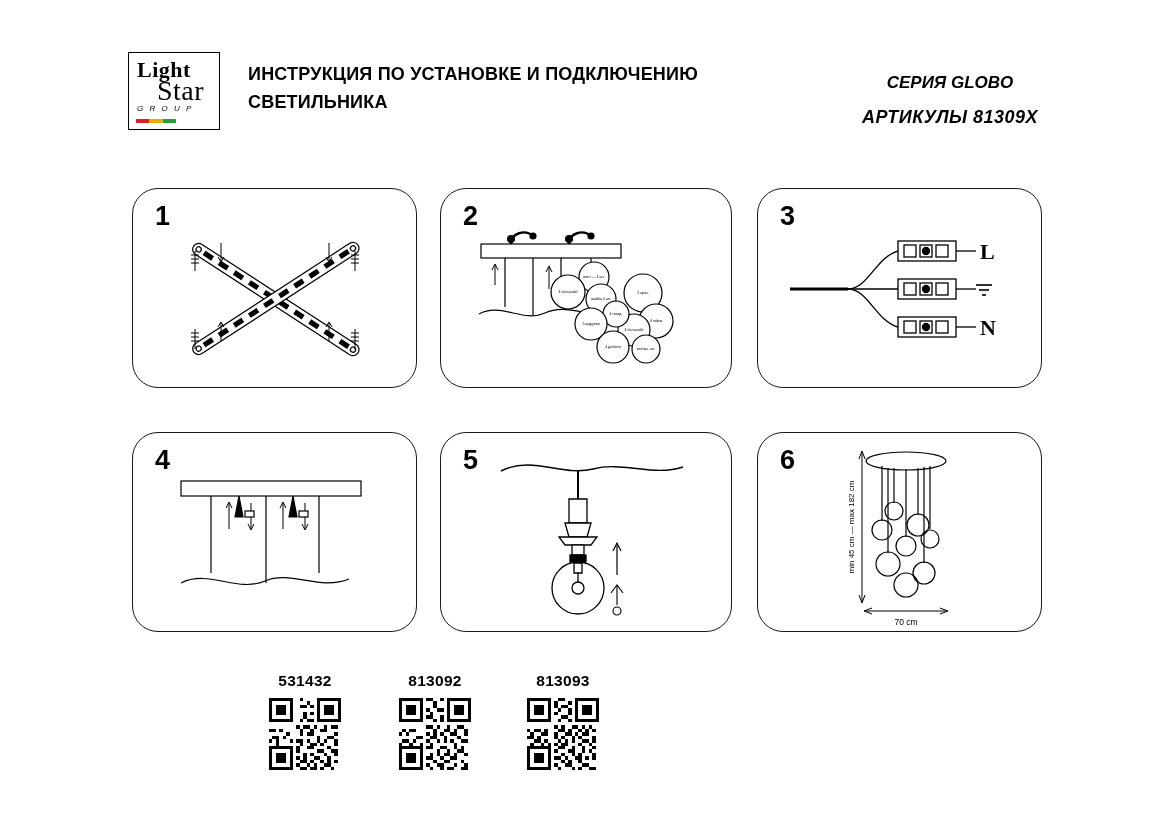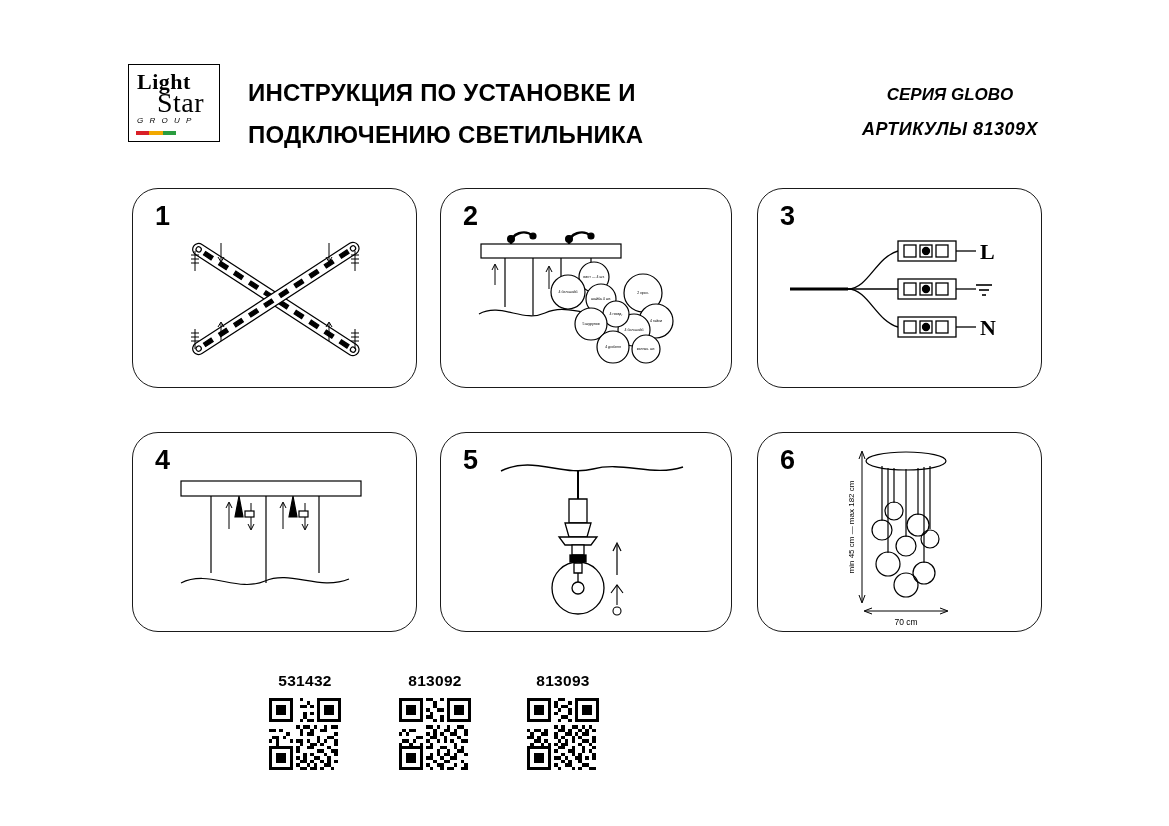--- a/index.html
+++ b/index.html
@@ -15,21 +15,21 @@
     position: relative;
     width: 1169px;
     height: 826px;
     background: #ffffff;
     overflow: hidden;
   }
 
   
   .header {
     position: absolute;
-    left: 0; top: 12px;
+    left: 0; top: 0;
     width: 1083px;
     height: 160px;
   }
   .logo-box {
     position: absolute;
     left: 128px; top: 52px;
     width: 92px; height: 78px;
     border: 1.5px solid #000;
     box-sizing: border-box;
     padding: 6px 8px 0 8px;
@@ -61,23 +61,23 @@
     left: 7px; bottom: 6px;
     width: 40px; height: 4px;
     display: flex;
   }
   .logo-bars span { flex: 1 1 auto; height: 100%; }
 
   .title {
     position: absolute;
     left: 248px; top: 60px;
     width: 480px;
-    font-size: 24px;
+    font-size: 18px;
     font-weight: bold;
-    line-height: 42px;
+    line-height: 28px;
     letter-spacing: 0.2px;
   }
   .series {
     position: absolute;
     left: 760px; top: 66px;
     width: 380px;
     text-align: center;
     font-size: 17px;
     font-weight: bold;
     font-style: italic;

